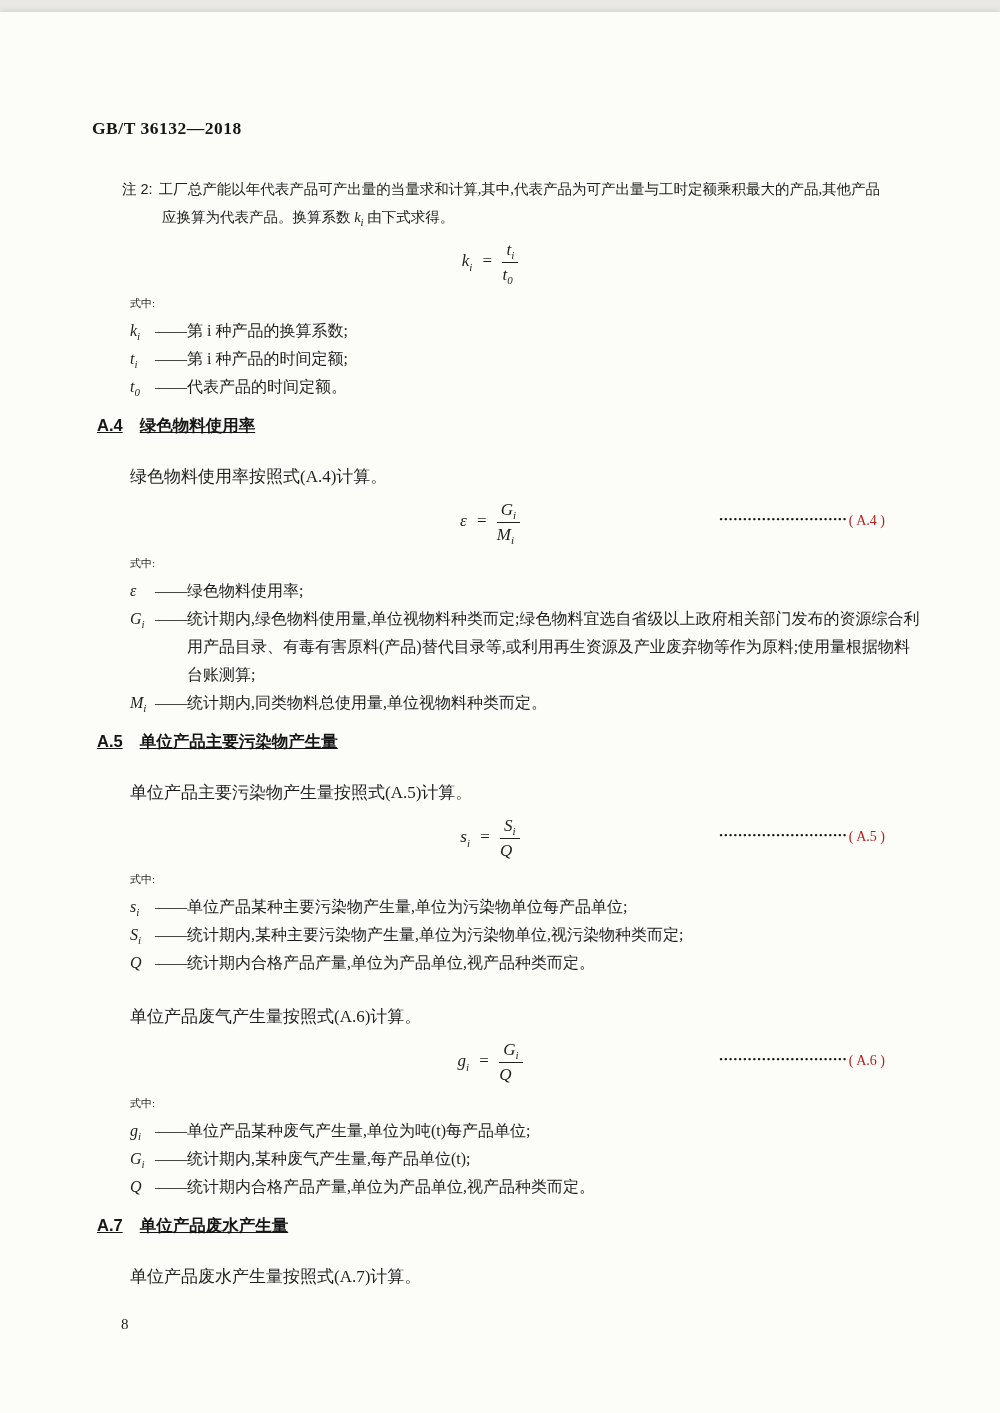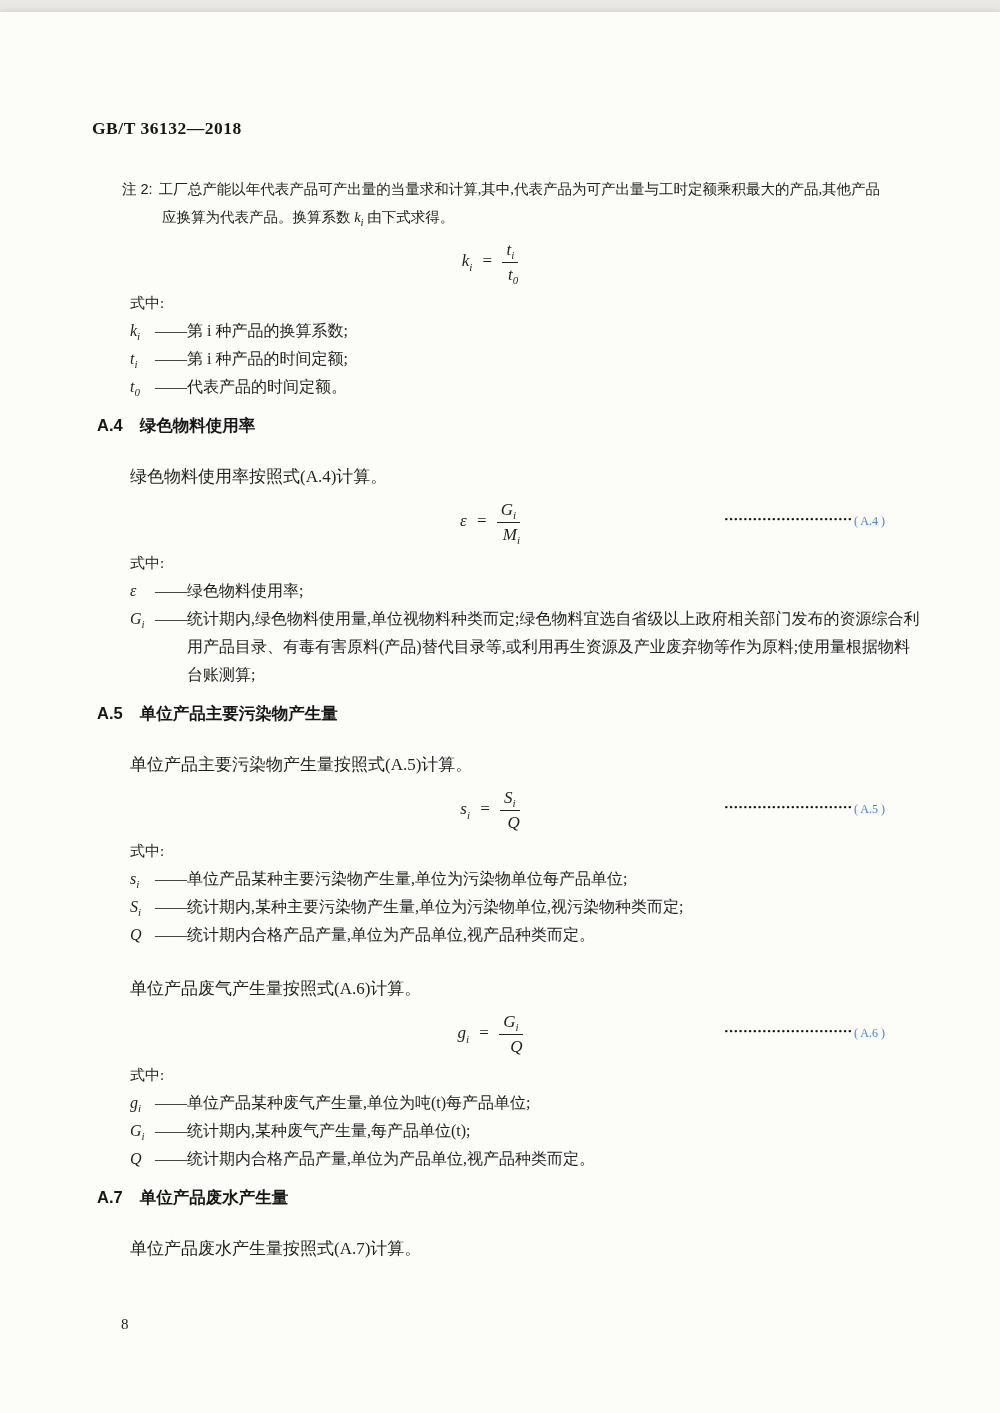--- a/index.html
+++ b/index.html
@@ -33,40 +33,40 @@
   .formula-row {
     position:relative; text-align:center;
     margin:4px 0 2px; font-size:17px;
     font-family:"Liberation Serif","DejaVu Serif",serif;
     min-height:52px; line-height:52px;
   }
   .formula-inner { display:inline-block; vertical-align:middle; line-height:normal; }
   .fvar { font-style:italic; }
   sub.fsub { font-size:11px; font-style:italic; line-height:0; }
   .eq-sign { padding:0 6px; }
-  .frac { display:inline-block; vertical-align:middle; text-align:right; }
+  .frac { display:inline-block; vertical-align:middle; text-align:left; }
   .frac .num { display:block; border-bottom:1.4px solid #222; padding:0 4px 2px; }
   .frac .den { display:block; padding-top:2px; }
   .leader { position:absolute; right:3px; top:50%; margin-top:-11px; white-space:nowrap; line-height:normal; }
   .dots { font-size:9px; letter-spacing:1.6px; font-weight:bold; vertical-align:3px; color:#141414; }
-  .eqno { font-size:12px; margin-left:1px; color:#3b82f6; }
+  .eqno { font-size:14px; margin-left:1px; color:#b91c1c; }
   
-  .where-label { margin-left:38px; font-size:15px; line-height:28px; }
+  .where-label { margin-left:38px; font-size:11px; line-height:28px; }
   .where-item {
     margin-left:38px; width:790px;
     font-size:16px; line-height:28px;
     padding-left:57px; text-indent:-57px;
   }
   .sym { display:inline-block; min-width:25px; font-style:italic; text-indent:0; }
   
   .section-heading {
     margin:12px 0 0 5px;
     font-family:"Liberation Sans","DejaVu Sans",sans-serif;
     font-weight:bold; font-size:16.5px; color:#161616;
-    height:24px; line-height:24px;
+    height:24px; line-height:24px;text-decoration:underline;
   }
   .section-heading .sec-num { margin-right:17px; }
   .intro { margin:26px 0 0 38px; font-size:17px; line-height:28px; }
   .page-number {
     position:absolute; left:121px; bottom:92px;
     font-size:15px; color:#222;
   }
 </style>
 </head>
 <body>
@@ -118,20 +118,23 @@
     <span class="leader"><span class="dots">•••••••••••••••••••••••••••</span><span class="eqno">( A.4 )</span></span>
   </div>
 
   <div class="where-label">式中:</div>
   <div class="where-item">
     <span class="sym"><span class="fvar">ε</span><sub class="fsub"></sub></span><span>——绿色物料使用率;</span>
   </div>
   <div class="where-item">
     <span class="sym"><span class="fvar">G</span><sub class="fsub">i</sub></span><span>——统计期内,绿色物料使用量,单位视物料种类而定;绿色物料宜选自省级以上政府相关部门发布的资源综合利用产品目录、有毒有害原料(产品)替代目录等,或利用再生资源及产业废弃物等作为原料;使用量根据物料台账测算;</span>
   </div>
+  <div class="where-item">
+    <span class="sym"><span class="fvar">M</span><sub class="fsub">i</sub></span><span>——统计期内,同类物料总使用量,单位视物料种类而定。</span>
+  </div>
 
   <div class="section-heading">
     <span class="sec-num">A.5</span><span>单位产品主要污染物产生量</span>
   </div>
   <div class="intro">单位产品主要污染物产生量按照式(A.5)计算。</div>
 
   <div class="formula-row">
     <span class="formula-inner">
       <span class="fvar">s</span><sub class="fsub">i</sub>
       <span class="eq-sign">=</span>

